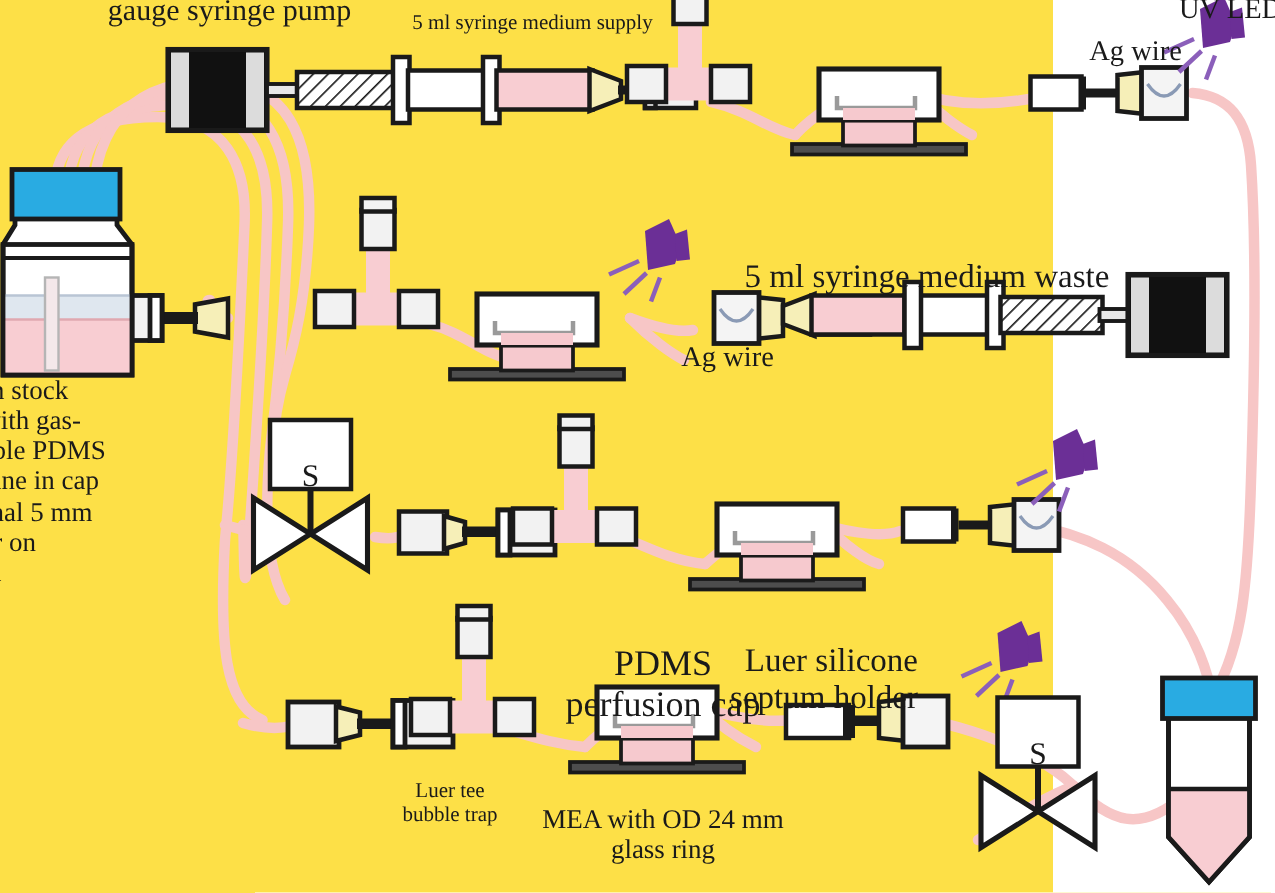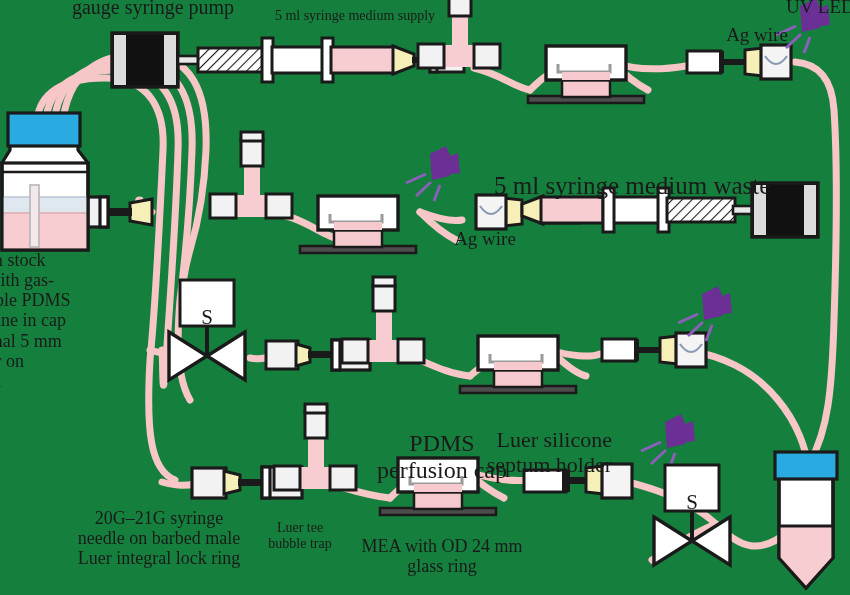--- a/index.html
+++ b/index.html
@@ -1,18 +1,18 @@
 <!DOCTYPE html>
 <html><head>
 <meta charset="utf-8">
 <style>
   html,body{margin:0;padding:0;background:#ffffff;}
   body{width:850px;height:595px;overflow:hidden;
        font-family:"Liberation Serif","DejaVu Serif",serif;}
-  #stage{position:relative;width:850px;height:595px;background:#15803d;}
+  #stage{position:relative;width:702px;height:595px;background:#fde047;}
   svg#diagram{position:absolute;left:0;top:0;width:850px;height:595px;}
   .lbl{position:absolute;color:#1a1a1a;font-family:"Liberation Serif","DejaVu Serif",serif;
        line-height:1.12;text-align:center;white-space:pre;}
 </style>
 </head>
 <body>
 
 <div id="stage">
 
 <svg id="diagram" viewBox="0 0 850 595">
@@ -249,35 +249,32 @@
 </svg>
 
 <div class="lbl" style="left:48px;top:-4px;width:210px;font-size:20px;">gauge syringe pump</div>
 
 <div class="lbl" style="left:196px;top:8px;width:318px;font-size:14px;">5 ml syringe medium supply</div>
 
 <div class="lbl" style="left:786px;top:-4px;width:90px;font-size:19px;text-align:left;">UV LED</div>
 
 <div class="lbl" style="left:712px;top:24px;width:90px;font-size:19px;">Ag wire</div>
 
-<div class="lbl" style="left:494px;top:172px;width:248px;font-size:25px;">5 ml syringe medium waste</div>
+<div class="lbl" style="left:494px;top:172px;width:248px;font-size:22px;">5 ml syringe medium waste</div>
 
 <div class="lbl" style="left:440px;top:228px;width:90px;font-size:19px;">Ag wire</div>
 
 <div class="lbl" style="left:-58px;top:250px;width:160px;font-size:18px;text-align:left;">Medium stock
 bottle with gas-
 permeable PDMS
 membrane in cap
 + optional 5 mm
 oil layer on
 medium</div>
 
-<div class="lbl" style="left:44px;top:508px;width:230px;font-size:18px;">20G–21G syringe
-needle on barbed male
-Luer integral lock ring</div>
 
 <div class="lbl" style="left:240px;top:520px;width:120px;font-size:14px;">Luer tee
 bubble trap</div>
 
 <div class="lbl" style="left:372px;top:430px;width:140px;font-size:24px;">PDMS
 perfusion cap</div>
 
 <div class="lbl" style="left:472px;top:428px;width:140px;font-size:22px;text-align:right;">Luer silicone
 septum holder</div>
 

